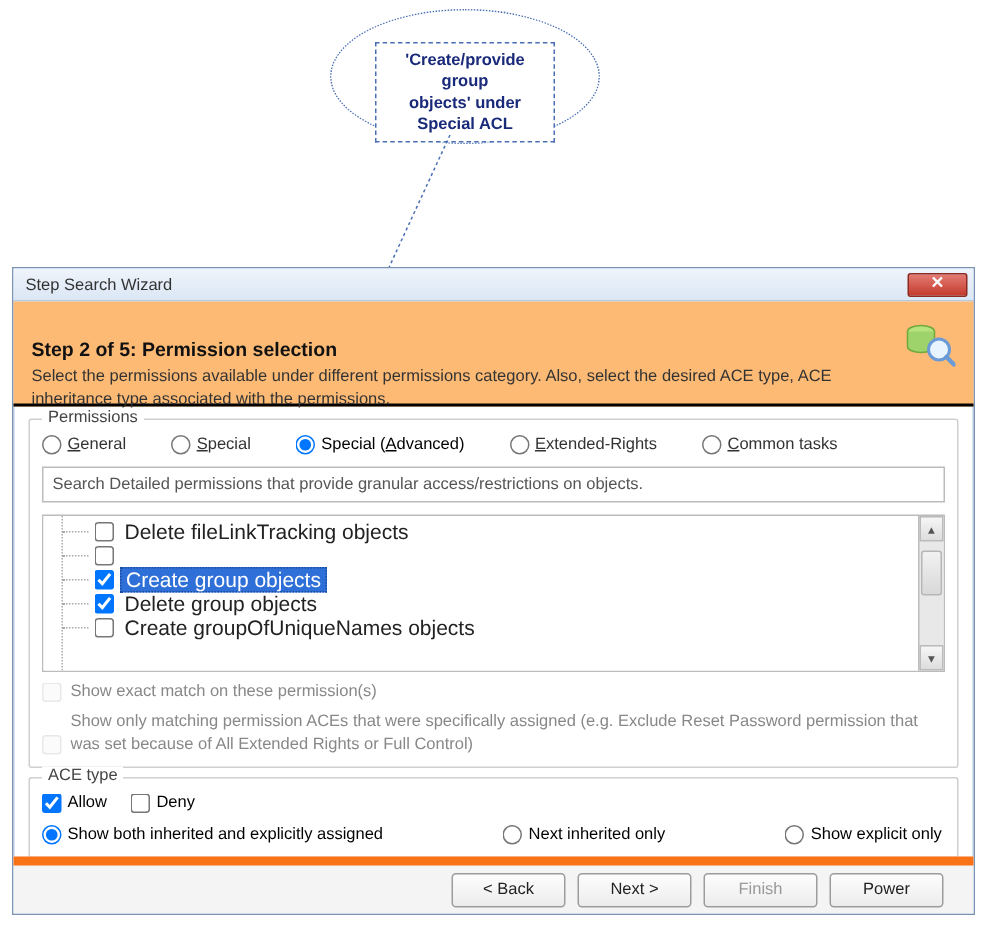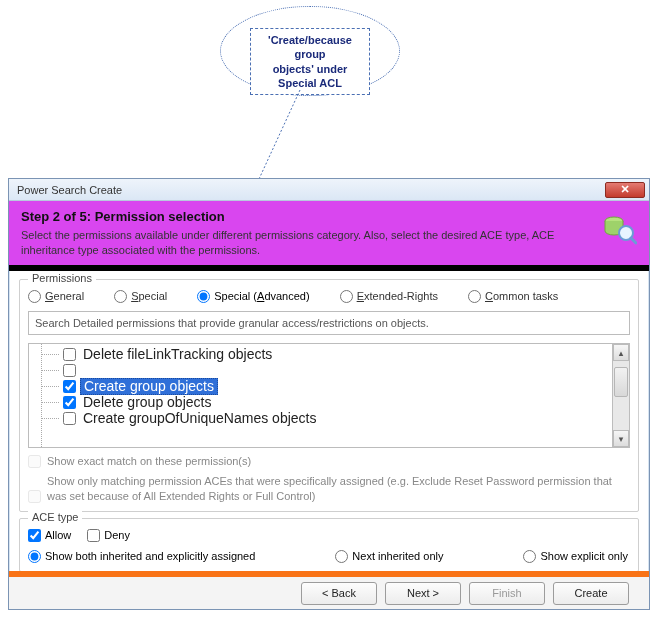--- a/index.html
+++ b/index.html
@@ -82,23 +82,23 @@
     color: #fff;
     display: flex;
     align-items: center;
     justify-content: center;
     font-weight: bold;
     font-size: 11px;
     line-height: 1;
     cursor: pointer;
   }
   .header {
-    background: #d946ef;
-    border-bottom: 6px solid #000000;
-    padding: 8px 12px 10px;
+    background: #fdba74;
+    border-bottom: 2px solid #000000;
+    padding: 24px 12px 10px;
     position: relative;
     height: 70px;
   }
   .header h1 {
     margin: 0 0 4px;
     font-size: 13px;
     font-weight: bold;
     color: #111;
   }
   .header p {
@@ -277,38 +277,38 @@
     padding: 0 10px;
   }
   .btn.disabled { color: #999; cursor: default; }
 </style>
 </head>
 <body>
 
 <div class="callout">
   <div class="callout-ellipse"></div>
   <div class="callout-textbox">
-    <div>'Create/because group</div>
+    <div>'Create/provide group</div>
     <div>objects' under</div>
     <div>Special ACL</div>
   </div>
 </div>
 <svg class="arrow-svg">
   <defs>
     <marker id="ah" markerWidth="8" markerHeight="8" refX="6" refY="3" orient="auto">
       <path d="M0,0 L7,3 L0,6 Z" fill="#4a6fb3"></path>
     </marker>
   </defs>
   <line x1="200" y1="4" x2="60" y2="308" stroke="#4a6fb3" stroke-width="1" stroke-dasharray="2,2" marker-end="url(#ah)"></line>
 </svg>
 
 <div class="wizard">
 
   <div class="titlebar">
-    <span class="titlebar-title">Power Search Create</span>
+    <span class="titlebar-title">Step Search Wizard</span>
     <div class="close-btn">
       <span>✕</span>
     </div>
   </div>
 
   <div class="header">
     <h1>Step 2 of 5:  Permission selection</h1>
     <p>Select the permissions available under different permissions category. Also, select the desired ACE type, ACE inheritance type associated with the permissions.</p>
     <svg class="header-icon" viewBox="0 0 36 36">
       <ellipse cx="13" cy="8" rx="9" ry="4" fill="#b6e27e" stroke="#6fa93d"></ellipse>
@@ -414,16 +414,16 @@
         <input type="radio" name="inh" style="">
         <span>Show explicit only</span>
       </label>
     </div>
   </div>
 
   <div class="buttonbar">
     <button class="btn">&lt; Back</button>
     <button class="btn">Next &gt;</button>
     <button class="btn disabled">Finish</button>
-    <button class="btn">Create</button>
+    <button class="btn">Power</button>
   </div>
 
 </div>
 
 </body></html>

